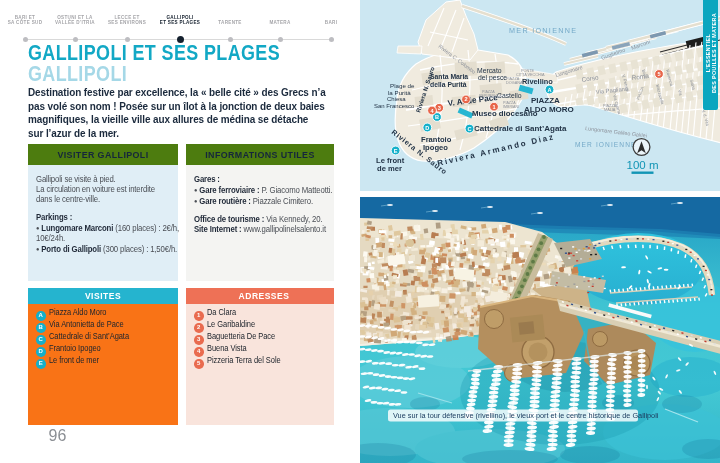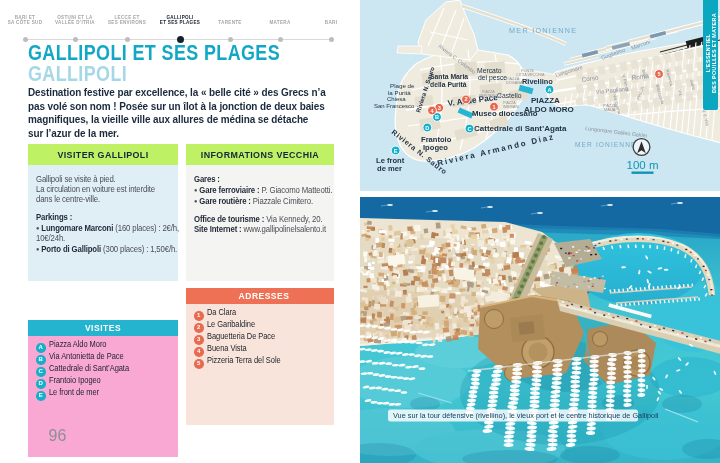--- a/index.html
+++ b/index.html
@@ -9,21 +9,21 @@
   .navitem{position:absolute;top:0;width:80px;text-align:center;font-size:4.6px;font-weight:bold;color:#a6a6aa;letter-spacing:.3px;line-height:5.6px;}
   .navitem.active{color:#15202e;}
   .navline{position:absolute;top:38.5px;left:25px;width:306px;height:1px;background:#d9d9d9;}
   .dot{position:absolute;top:36.5px;width:5px;height:5px;border-radius:50%;background:#bdbdc1;}
   .dot.active{width:7px;height:7px;top:35.5px;background:#15202e;}
   .title{position:absolute;left:27.5px;top:38.9px;font-size:22.9px;font-weight:bold;color:#12a8c5;letter-spacing:0.5px;transform:scaleX(.783);transform-origin:0 0;white-space:nowrap;}
   .subtitle{position:absolute;left:27.5px;top:59.8px;font-size:22.9px;font-weight:bold;color:#a5d8e7;letter-spacing:0.5px;transform:scaleX(.783);transform-origin:0 0;white-space:nowrap;}
   .intro{position:absolute;left:28px;top:86px;font-size:10.6px;font-weight:bold;color:#1b2a3d;line-height:13.7px;}
   .introline{display:block;white-space:nowrap;transform:scaleX(.94);transform-origin:0 0;letter-spacing:-0.1px;}
   .box{position:absolute;}
-  .hdr1{height:21px;background:#bef264;color:#15263c;font-weight:bold;font-size:8.9px;text-align:center;line-height:22px;letter-spacing:.4px;}
+  .hdr1{height:21px;background:#4d7c0f;color:#15263c;font-weight:bold;font-size:8.9px;text-align:center;line-height:22px;letter-spacing:.4px;}
   .bx1body{font-size:8.2px;line-height:10px;color:#4a4e55;padding:9.5px 0 0 8px;}
   .bl{white-space:nowrap;transform:scaleX(.95);transform-origin:0 0;letter-spacing:-0.15px;}
   .blank{height:8.4px;}
   .bu{font-size:6px;vertical-align:1px;}
   .bx1body b{color:#1f2837;}
   .hdr2{height:16px;color:#ffffff;font-weight:bold;font-size:8.5px;text-align:center;line-height:16.5px;letter-spacing:.5px;}
   .items{padding:2px 0 0 8px;font-size:8.6px;color:#20262e;}
   .it{display:inline-block;transform:scaleX(.87);transform-origin:0 50%;letter-spacing:-0.05px;}
   .item{height:12px;line-height:12px;white-space:nowrap;}
   .mk{display:inline-block;width:9.5px;height:9.5px;border-radius:50%;color:#fff;font-size:6px;font-weight:bold;text-align:center;line-height:8.9px;vertical-align:-2px;margin-right:3px;}
@@ -81,32 +81,32 @@
       <div class="bl">dans le centre-ville.</div>
       <div class="blank"></div>
       <div class="bl"><b>Parkings :</b></div>
       <div class="bl"><span class="bu">●</span> <b>Lungomare Marconi</b> (160 places) : 2€/h,</div>
       <div class="bl">10€/24h.</div>
       <div class="bl"><span class="bu">●</span> <b>Porto di Gallipoli</b> (300 places) : 1,50€/h.</div>
     </div>
   </div>
 
   <div class="box" style="left:186px;top:144px;width:148px;height:137px;background:#f4f4f2;">
-    <div class="hdr1">INFORMATIONS VECCHIA</div>
+    <div class="hdr1">INFORMATIONS UTILES</div>
     <div class="bx1body">
       <div class="bl"><b>Gares :</b></div>
       <div class="bl"><span class="bu">●</span> <b>Gare ferroviaire :</b> P. Giacomo Matteotti.</div>
       <div class="bl"><span class="bu">●</span> <b>Gare routière :</b> Piazzale Cimitero.</div>
       <div class="blank"></div>
       <div class="bl"><b>Office de tourisme :</b> Via Kennedy, 20.</div>
       <div class="bl"><b>Site Internet :</b> www.gallipolinelsalento.it</div>
     </div>
   </div>
 
-  <div class="box" style="left:28px;top:288px;width:150px;height:137px;background:#f9a8d4;margin-top:32px;">
+  <div class="box" style="left:28px;top:288px;width:150px;height:137px;background:#f97316;">
     <div class="hdr2" style="background:#25b4cf;">VISITES</div>
     <div class="items">
 
       <div class="item"><span class="mk" style="background:#16afc9;">A</span><span class="it">Piazza Aldo Moro</span></div>
 
       <div class="item"><span class="mk" style="background:#16afc9;">B</span><span class="it">Via Antonietta de Pace</span></div>
 
       <div class="item"><span class="mk" style="background:#16afc9;">C</span><span class="it">Cattedrale di Sant’Agata</span></div>
 
       <div class="item"><span class="mk" style="background:#16afc9;">D</span><span class="it">Frantoio Ipogeo</span></div>

